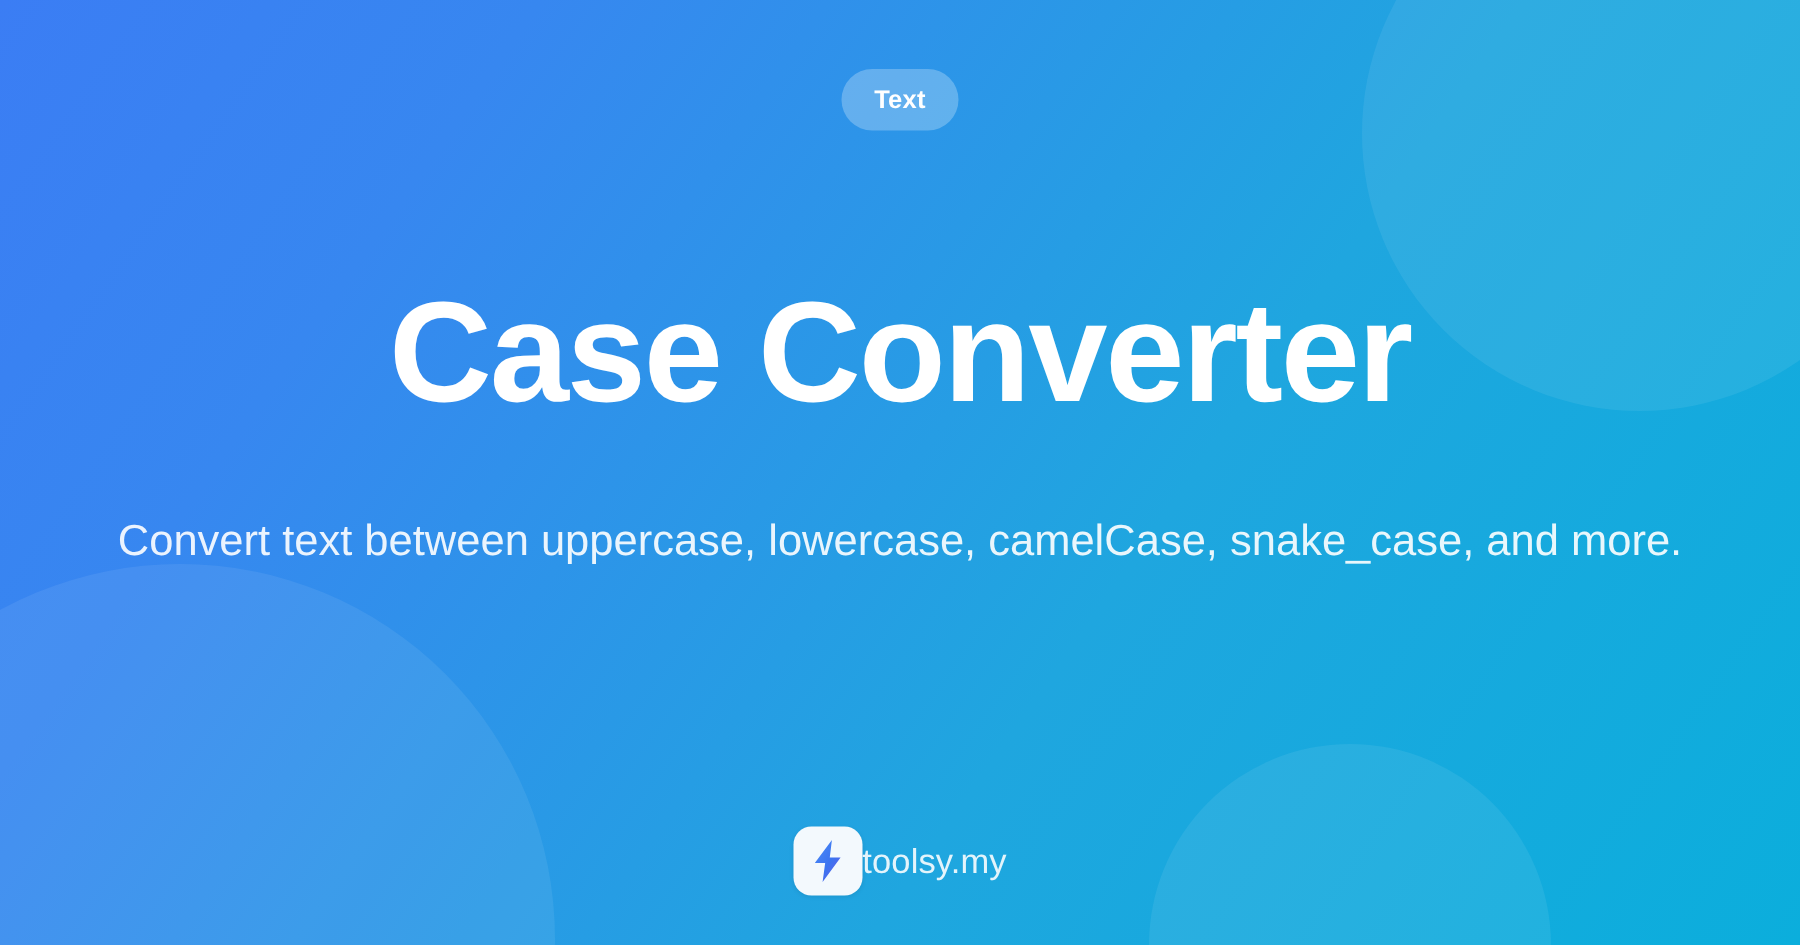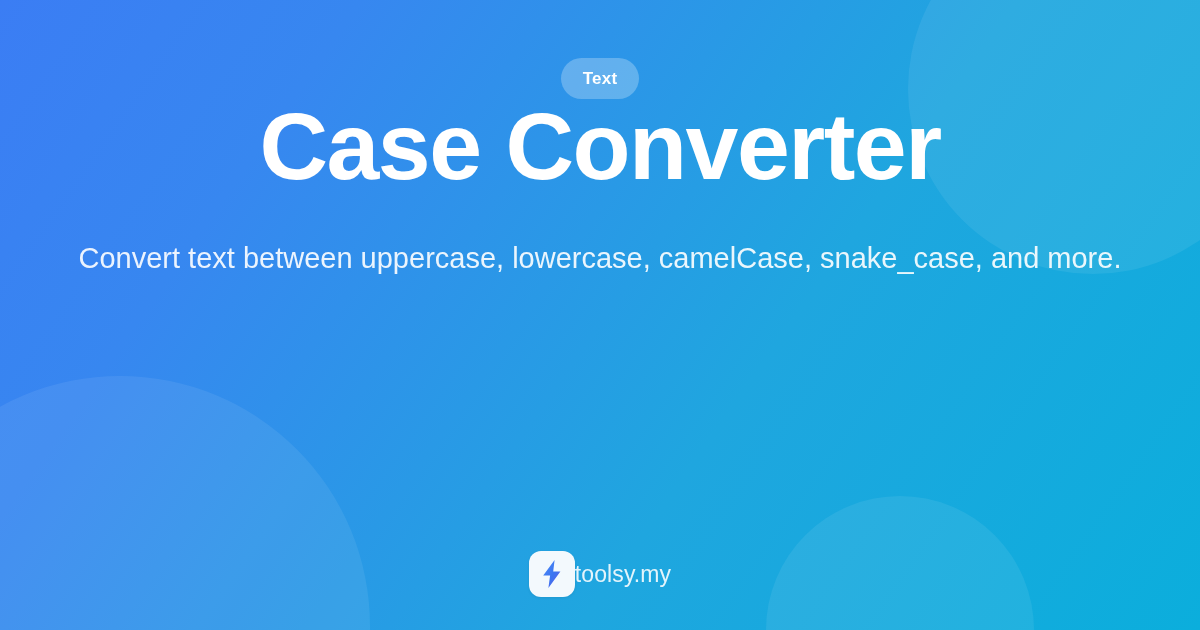--- a/index.html
+++ b/index.html
@@ -40,49 +40,50 @@
     z-index: 2;
     width: 1200px;
     height: 630px;
     display: flex;
     flex-direction: column;
     align-items: center;
   }
 
   
   .badge {
-    margin-top: 58px;
+    margin-top: 46px;
     height: 41px;
     padding: 0 22px;
     display: flex;
     align-items: center;
     justify-content: center;
     border-radius: 21px;
     background: rgba(255,255,255,0.26);
     color: #ffffff;
     font-size: 17px;
     font-weight: bold;
     letter-spacing: 0.2px;
     white-space: nowrap;
   }
 
   
   .title {
+    margin-top: 101px;
     font-size: 95px;
     line-height: 1.0;
     font-weight: bold;
     color: #ffffff;
     letter-spacing: -1.5px;
     text-align: center;
     white-space: nowrap;
   }
 
   
   .subtitle {
-    margin-top: 42px;
+    margin-top: 56px;
     width: 1060px;
     font-size: 29px;
     line-height: 44px;
     font-weight: normal;
     color: rgba(255,255,255,0.90);
     text-align: center;
   }
 
   
   .footer {

